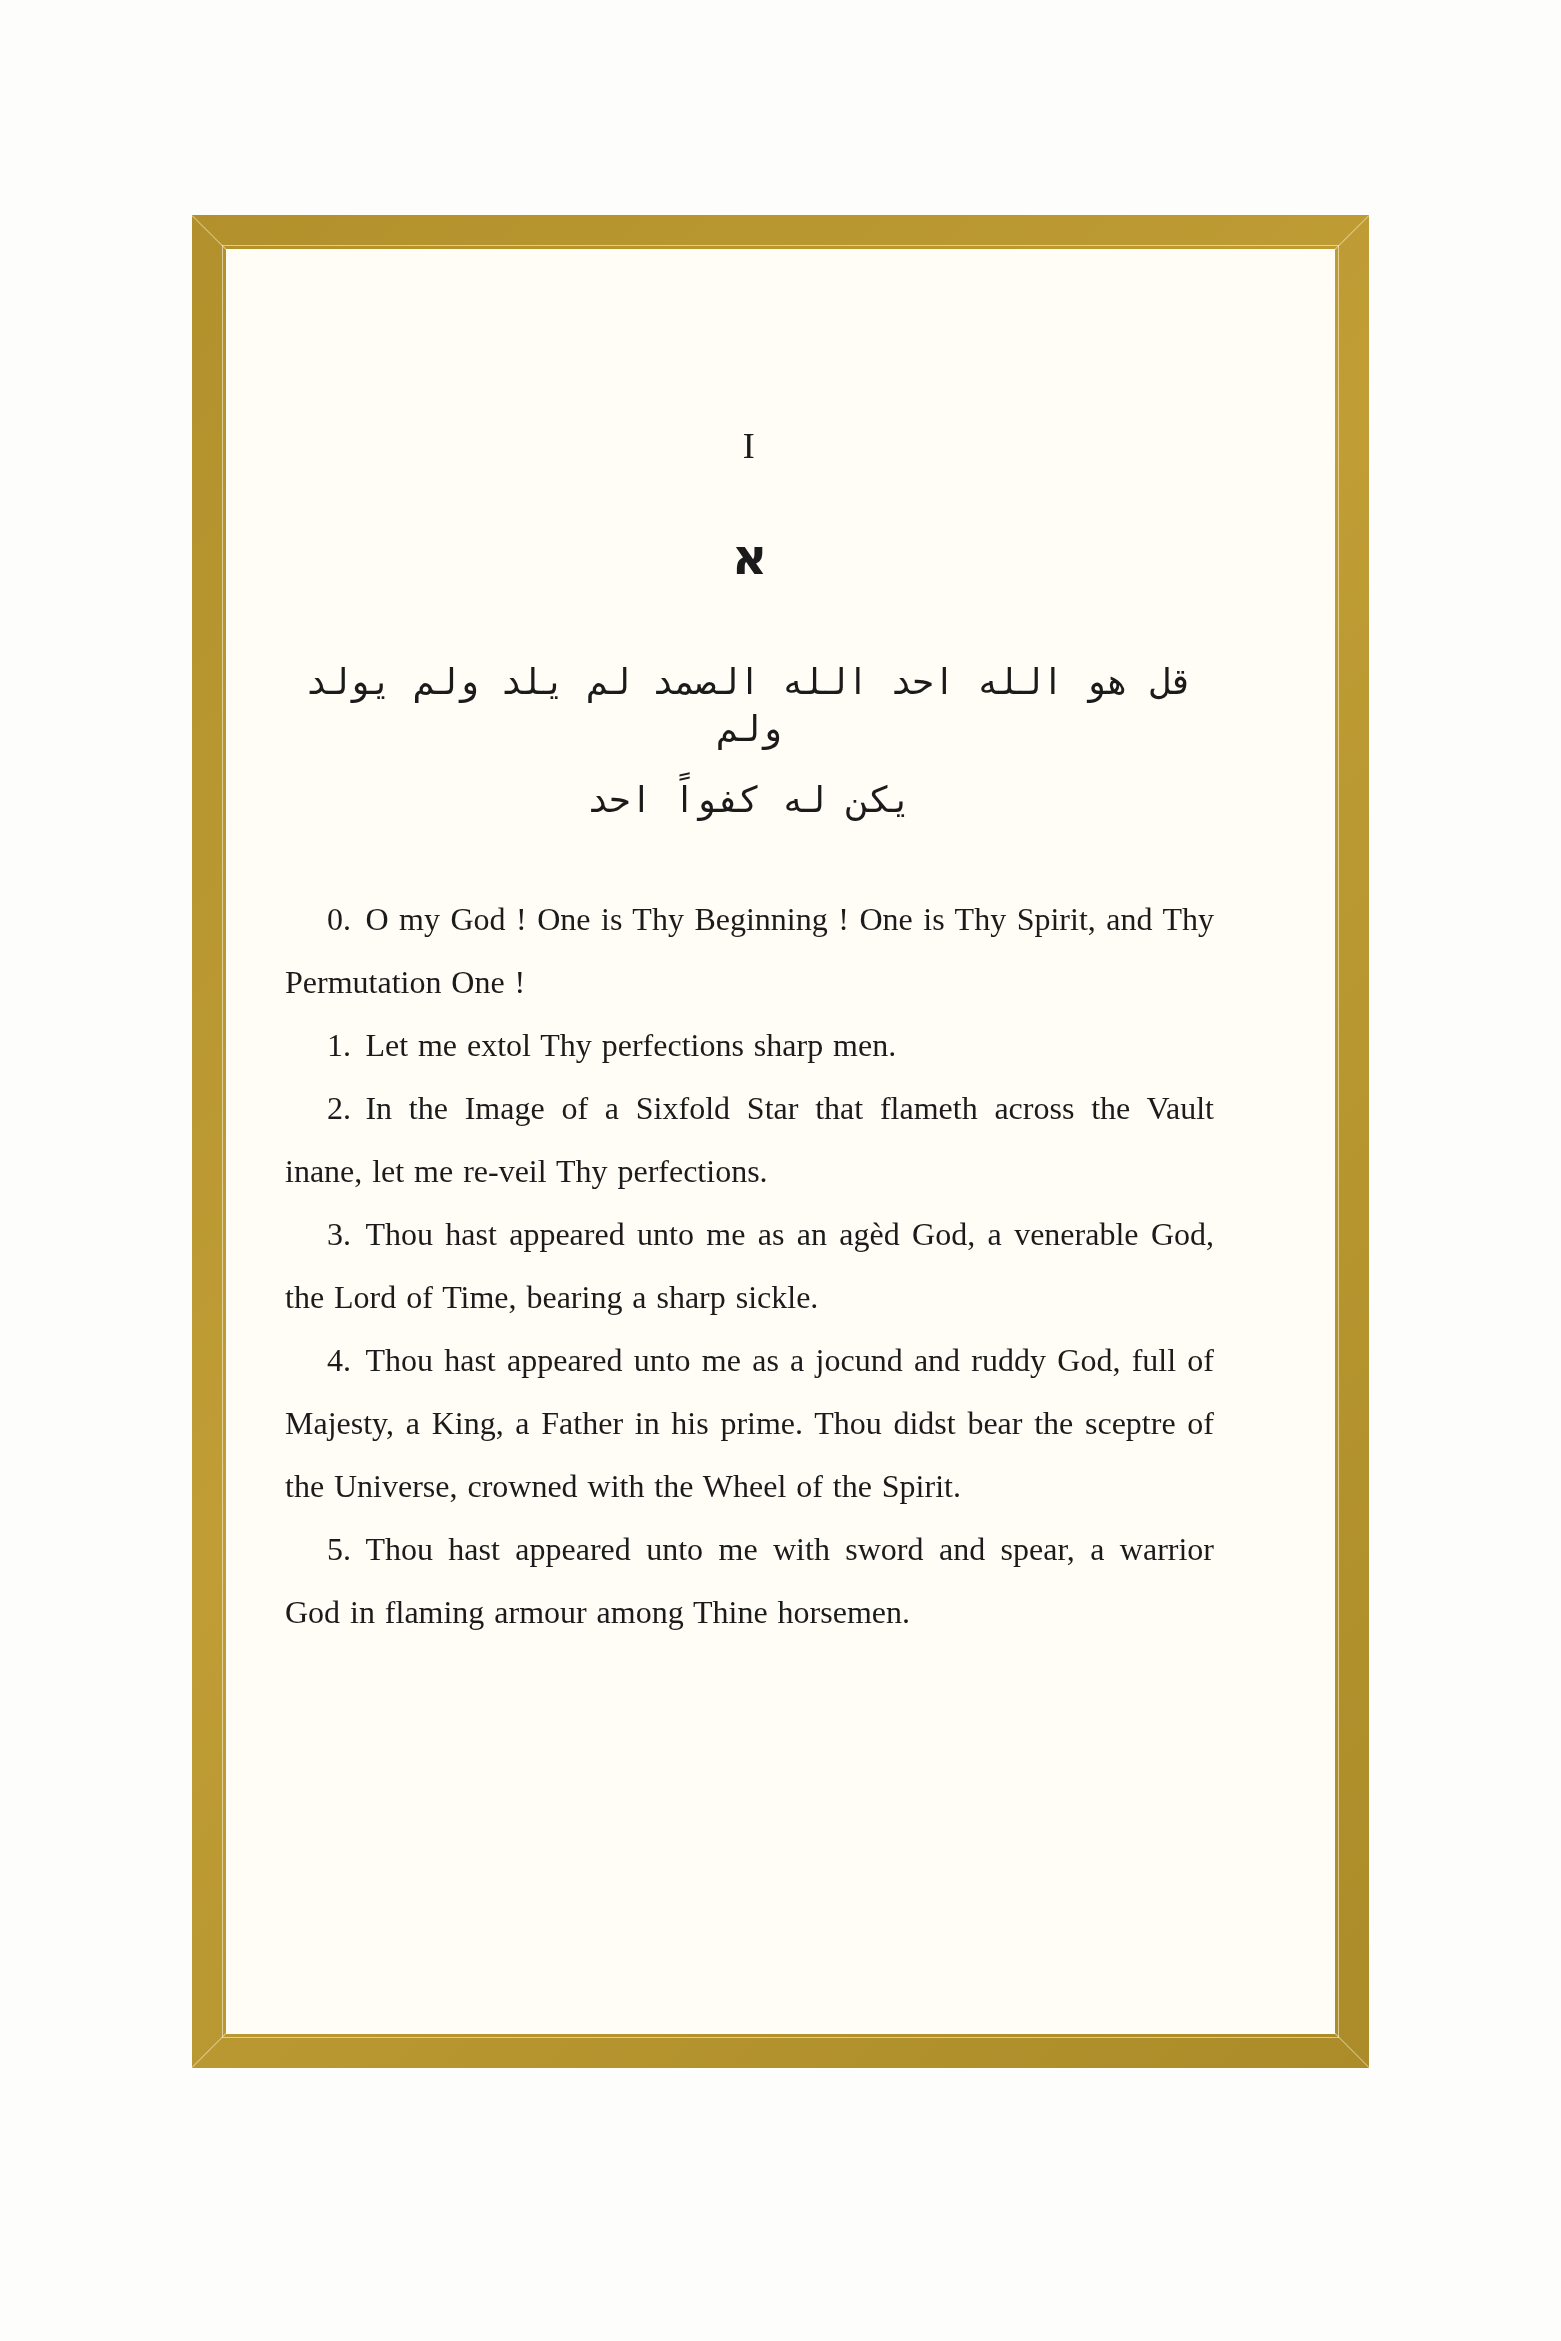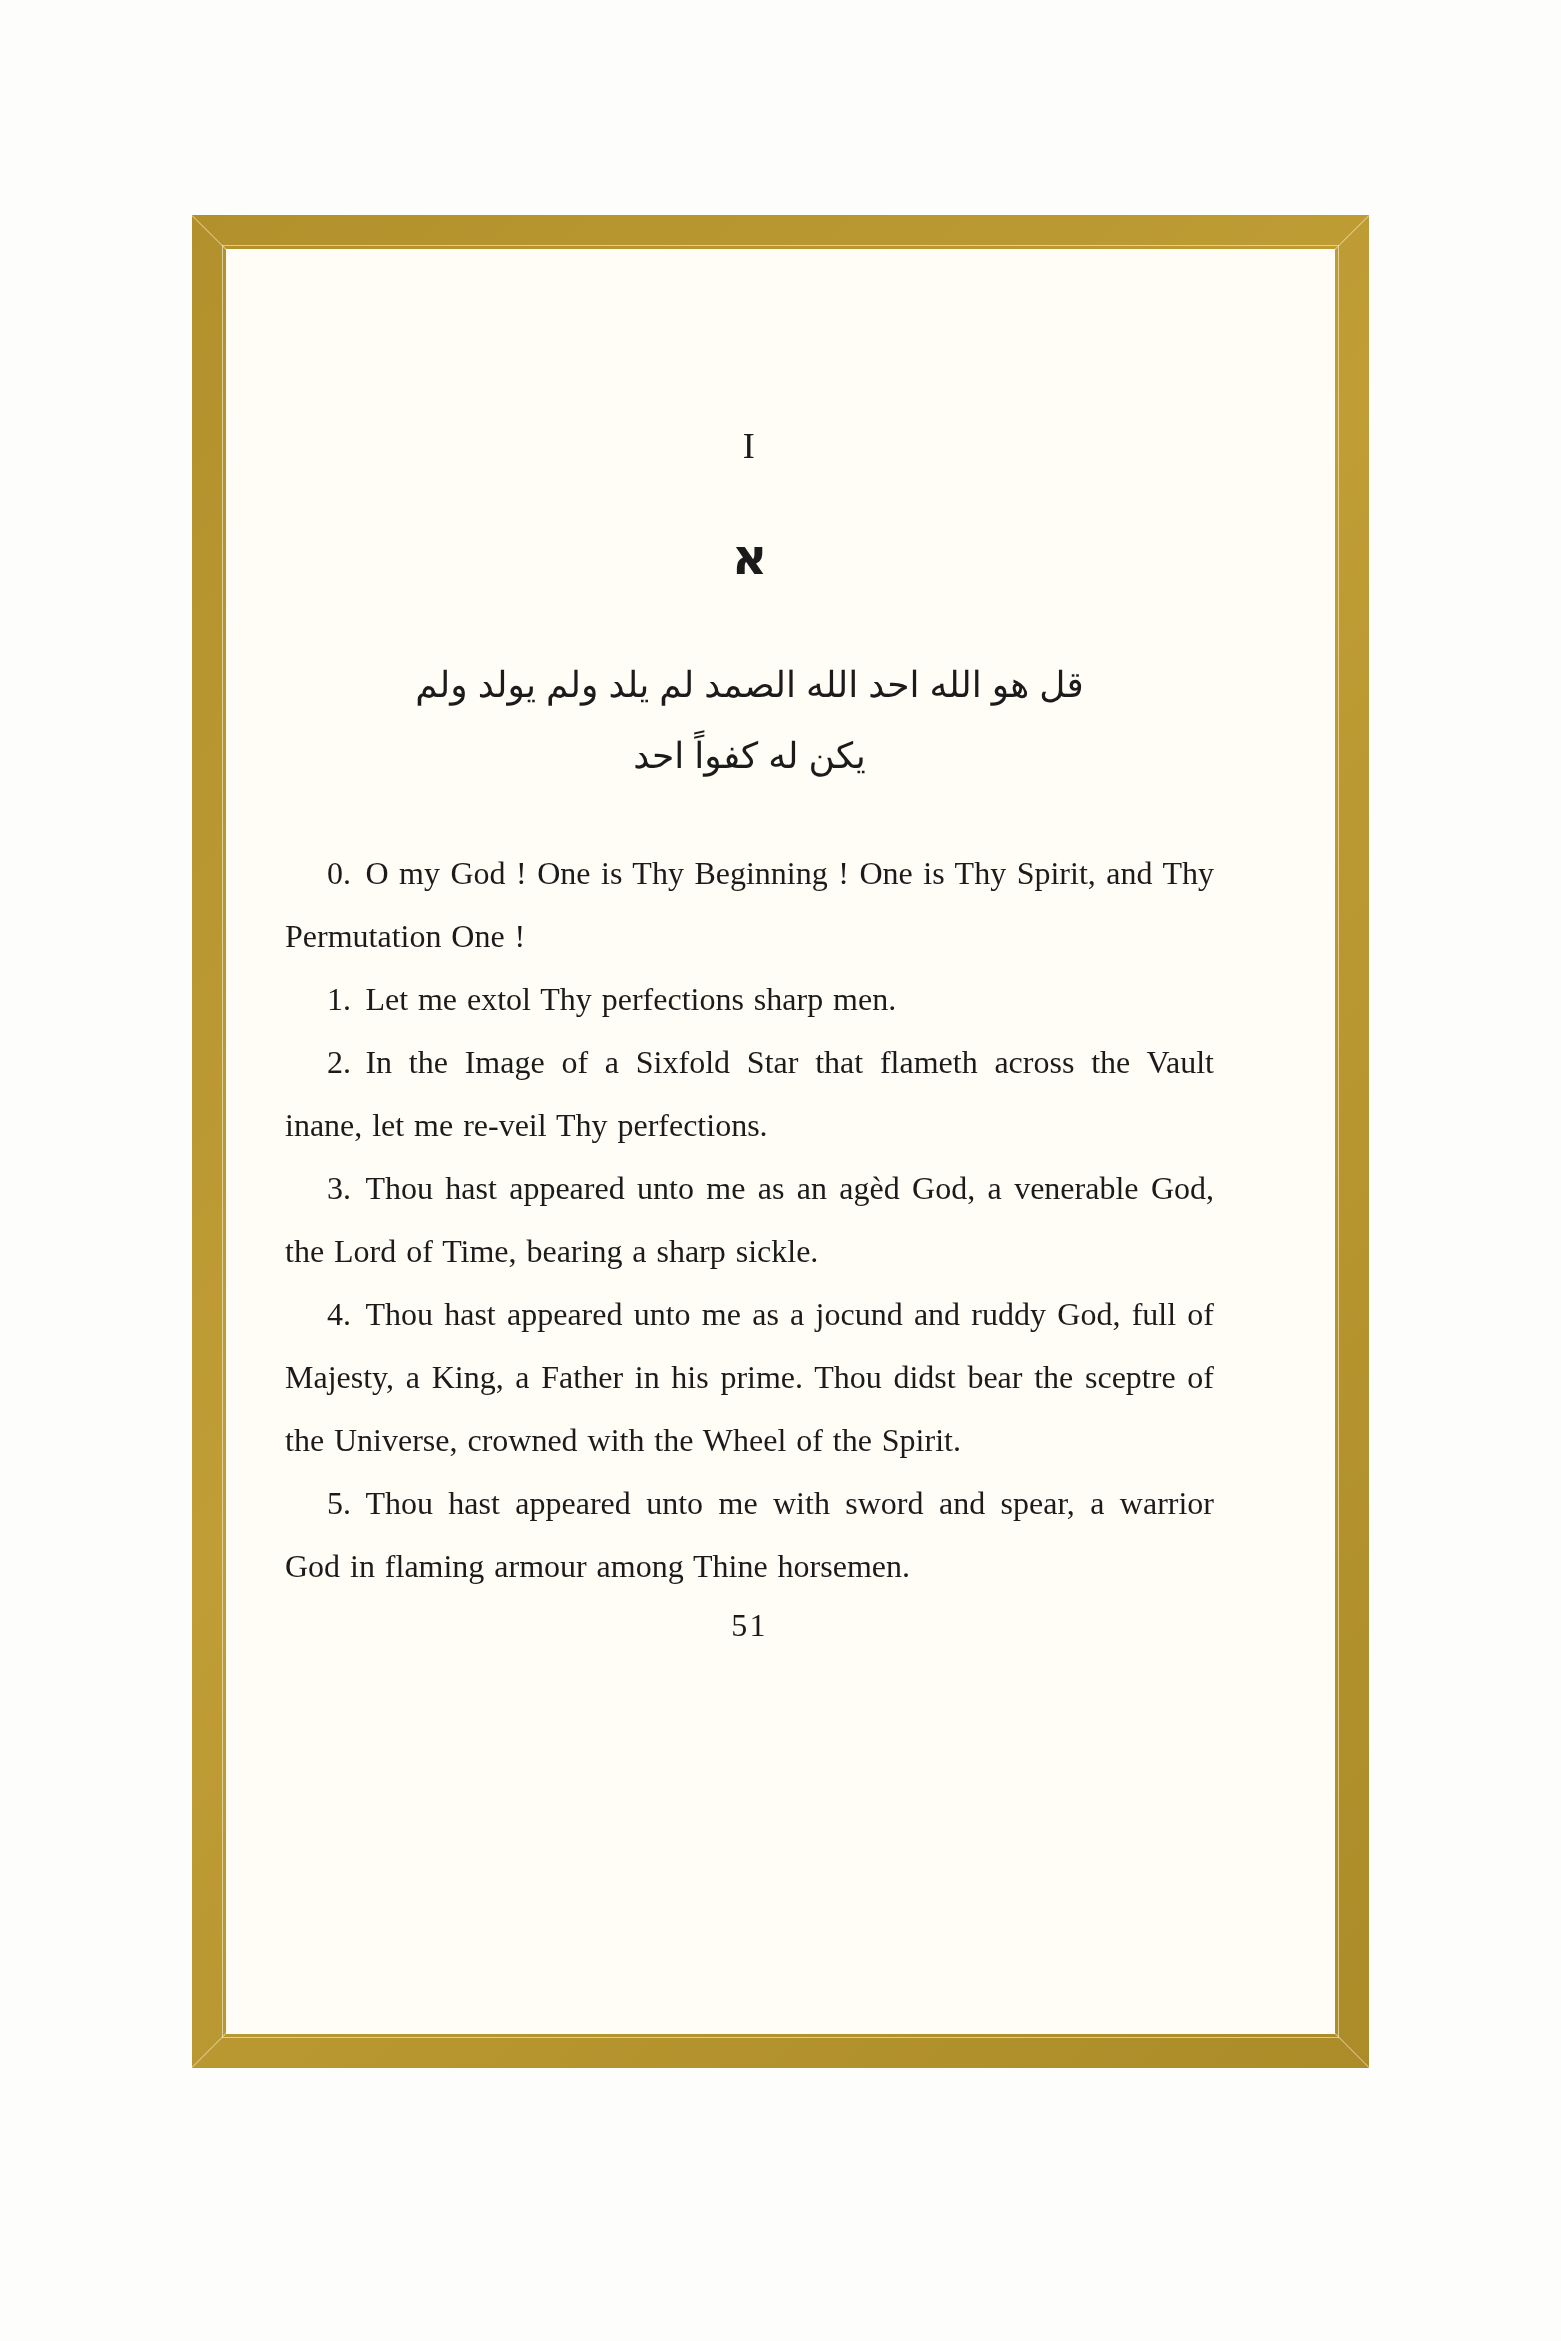--- a/index.html
+++ b/index.html
@@ -61,21 +61,21 @@
     text-align: center;
     font-family: "DejaVu Sans", sans-serif;
     font-weight: bold;
     font-size: 49px;
     line-height: 1;
     margin-top: 69px;
   }
   .arabic {
     text-align: center;
     direction: rtl;
-    font-family: Liberation Sans, sans-serif;
+    font-family: Liberation Mono, monospace;
     font-size: 36px;
     line-height: 1.3;
   }
   .arabic-1 { margin-top: 80px; }
   .arabic-2 { margin-top: 24px; }
 
   .verses {
     margin-top: 62px;
     font-size: 32px;
     line-height: 63px;
@@ -120,18 +120,17 @@
 
       <div class="verses">
         <p><span class="vnum">0.</span><span>O my God ! One is Thy Beginning ! One is Thy Spirit, and Thy Permutation One !</span></p>
         <p><span class="vnum">1.</span><span>Let me extol Thy perfections sharp men.</span></p>
         <p><span class="vnum">2.</span><span>In the Image of a Sixfold Star that flameth across the Vault inane, let me re-veil Thy perfections.</span></p>
         <p><span class="vnum">3.</span><span>Thou hast appeared unto me as an agèd God, a venerable God, the Lord of Time, bearing a sharp sickle.</span></p>
         <p><span class="vnum">4.</span><span>Thou hast appeared unto me as a jocund and ruddy God, full of Majesty, a King, a Father in his prime. Thou didst bear the sceptre of the Universe, crowned with the Wheel of the Spirit.</span></p>
         <p><span class="vnum">5.</span><span>Thou hast appeared unto me with sword and spear, a warrior God in flaming armour among Thine horsemen.</span></p>
       </div>
 
-      <div class="pagenum">51</div>
 
     </div>
   </div>
 </div>
 
 
 </body></html>

